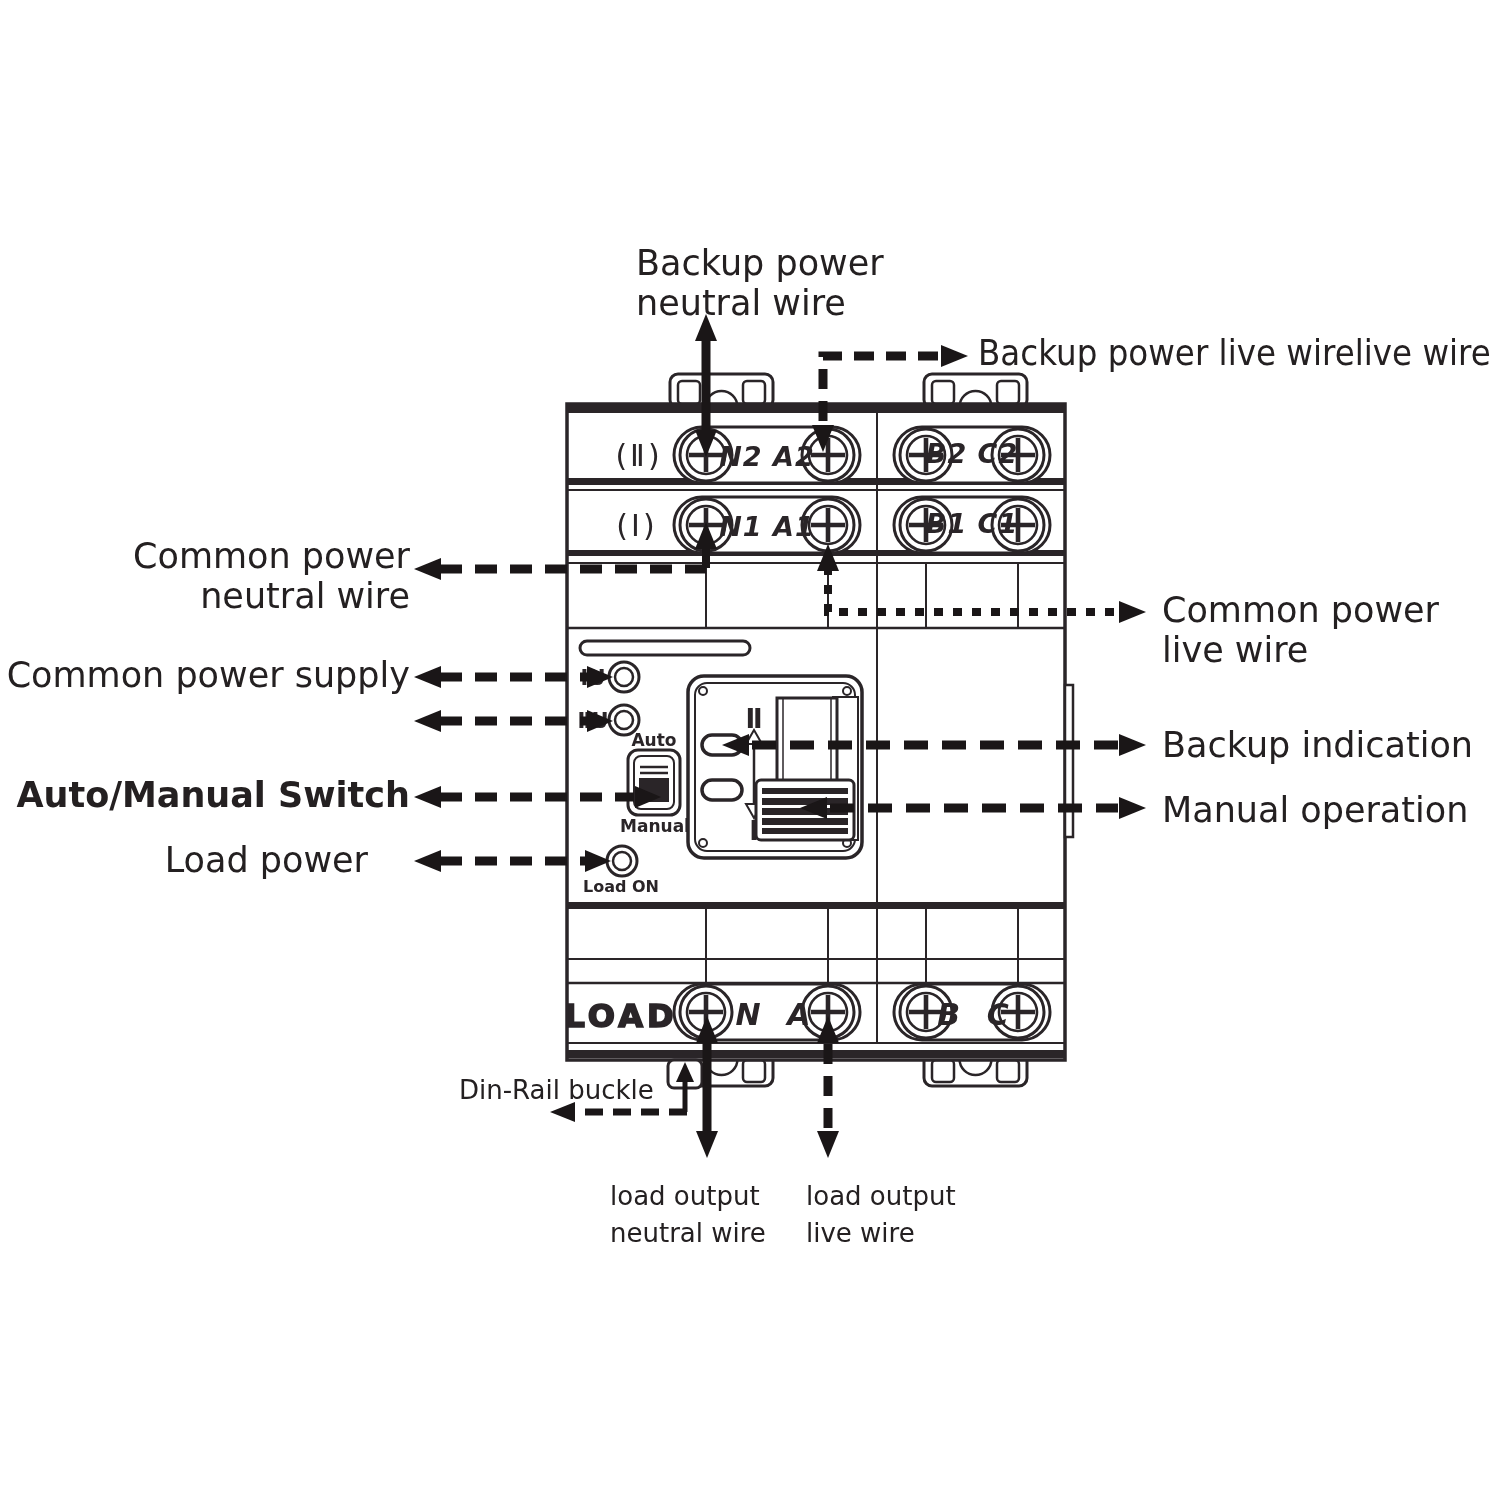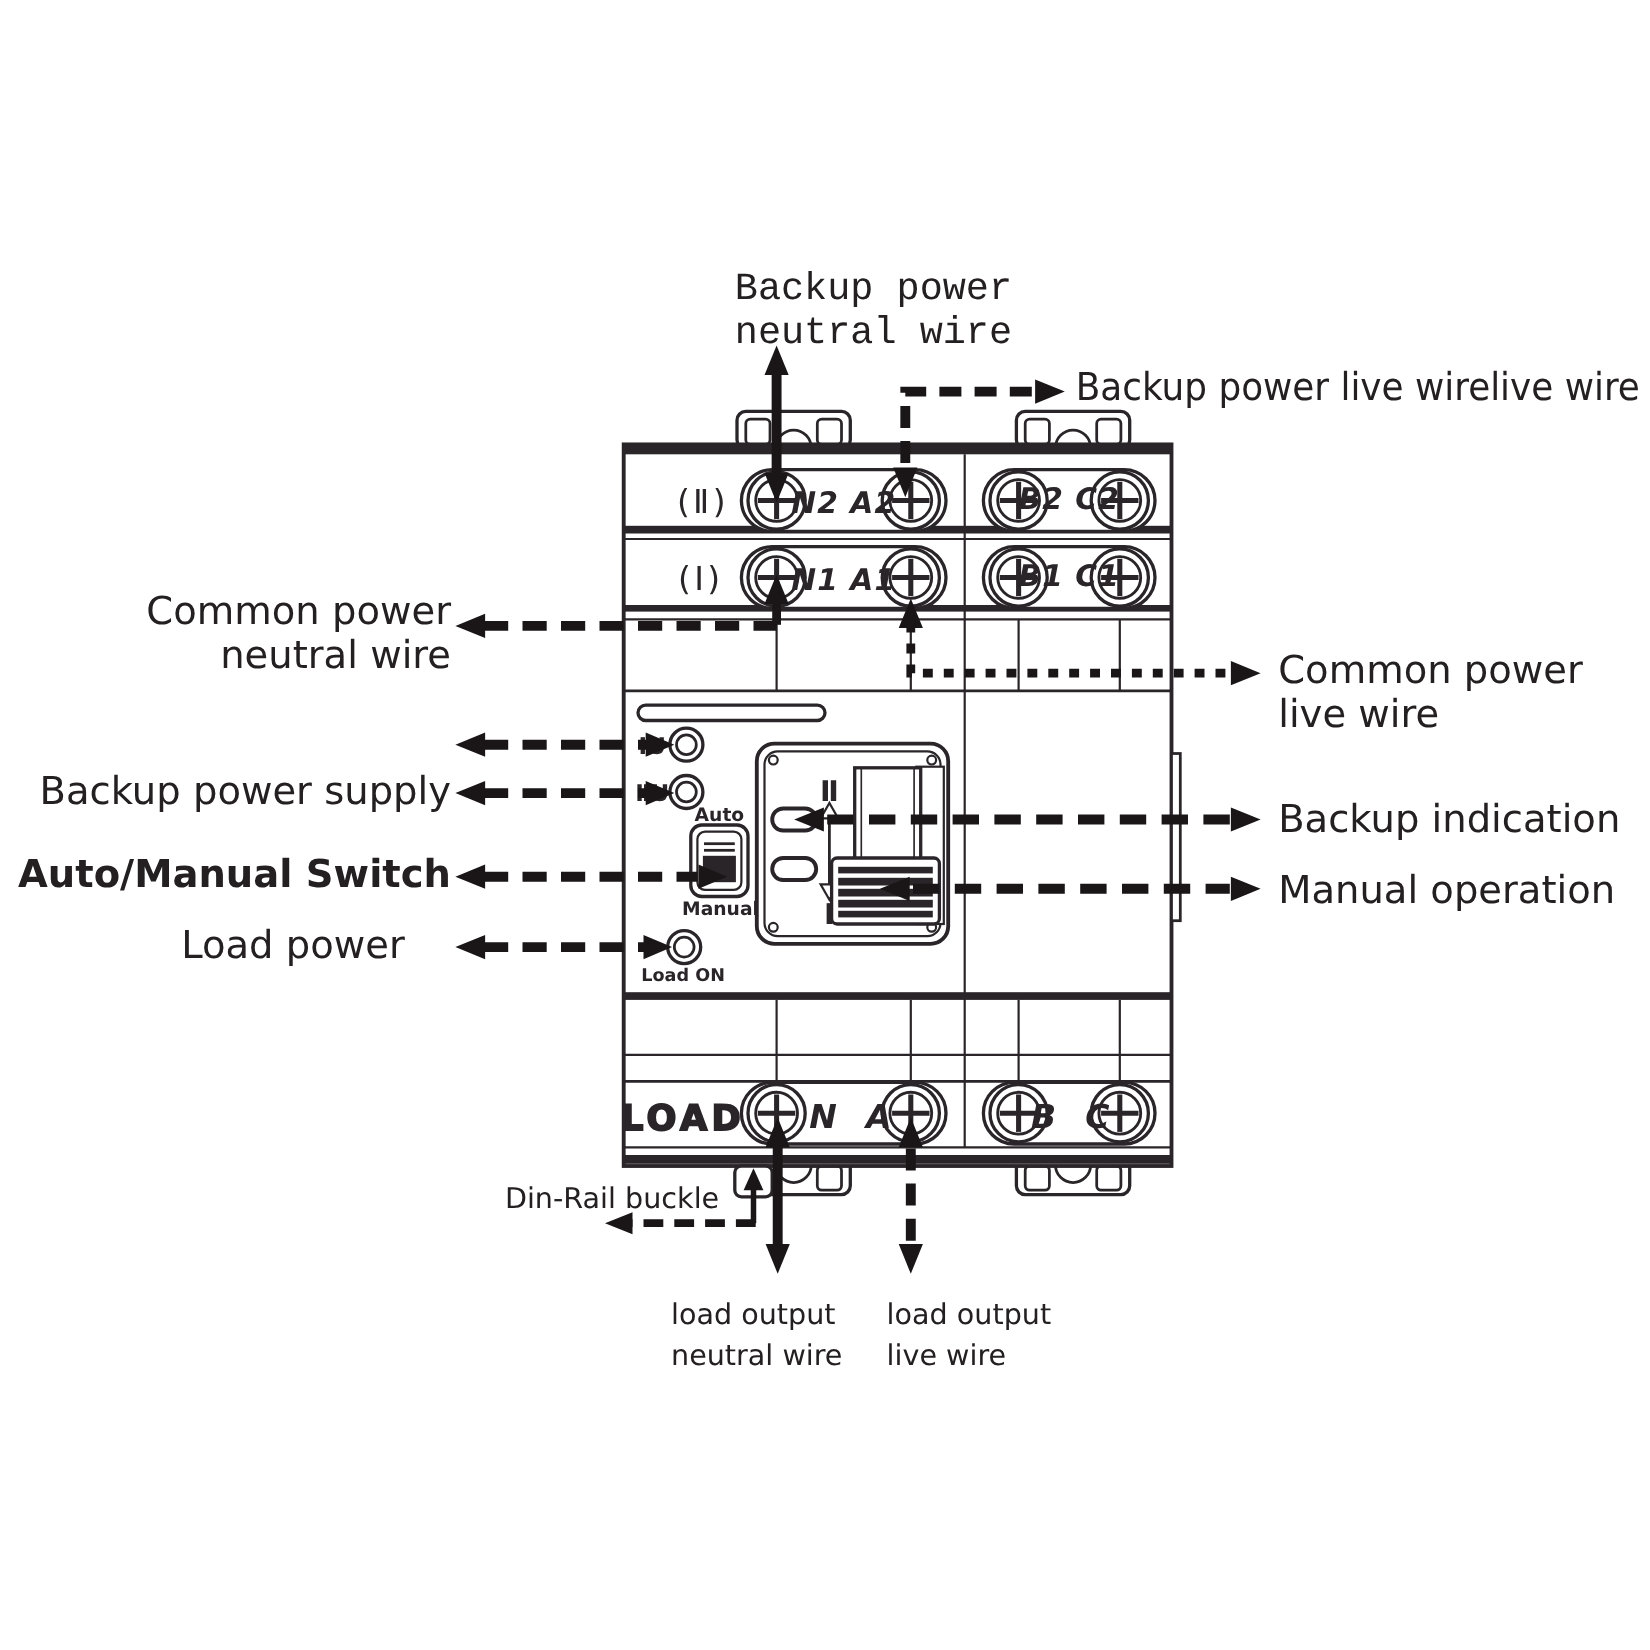--- a/index.html
+++ b/index.html
@@ -263,38 +263,38 @@
 
     <g>
       <polygon points="685,1062 676,1082 694,1082" class="arr"></polygon>
       <line x1="685" y1="1079" x2="685" y2="1112" class="arrline" stroke-width="5"></line>
       <line x1="687" y1="1112" x2="574" y2="1112" class="arrline" stroke-width="7" stroke-dasharray="18 10"></line>
       <polygon points="550,1112 575,1102 575,1122" class="arr"></polygon>
     </g>
   </g>
 </svg>
 
-<div class="callout" style="left:668px;top:243px;font-family:Liberation Mono, monospace;">
+<div class="callout" style="left:636px;top:243px;">
   <div>Backup power</div>
   <div>neutral wire</div>
 </div>
 
 <div class="callout cond" style="left:978px;top:333px;">
   <div>Backup power live wirelive wire</div>
 </div>
 
 <div class="callout r" style="right:1090px;top:536px;">
   <div>Common power</div>
   <div>neutral wire</div>
 </div>
 
-
-<div class="callout r" style="right:1090px;top:700px;">
-  <div>Backup power supply</div>
-</div>
+<div class="callout r" style="right:1090px;top:655px;">
+  <div>Common power supply</div>
+</div>
+
 
 <div class="callout r" style="right:1090px;top:775px;font-weight:bold;">
   <div>Auto/Manual Switch</div>
 </div>
 
 <div class="callout r" style="right:1132px;top:840px;">
   <div>Load power</div>
 </div>
 
 <div class="callout" style="left:1162px;top:590px;">

